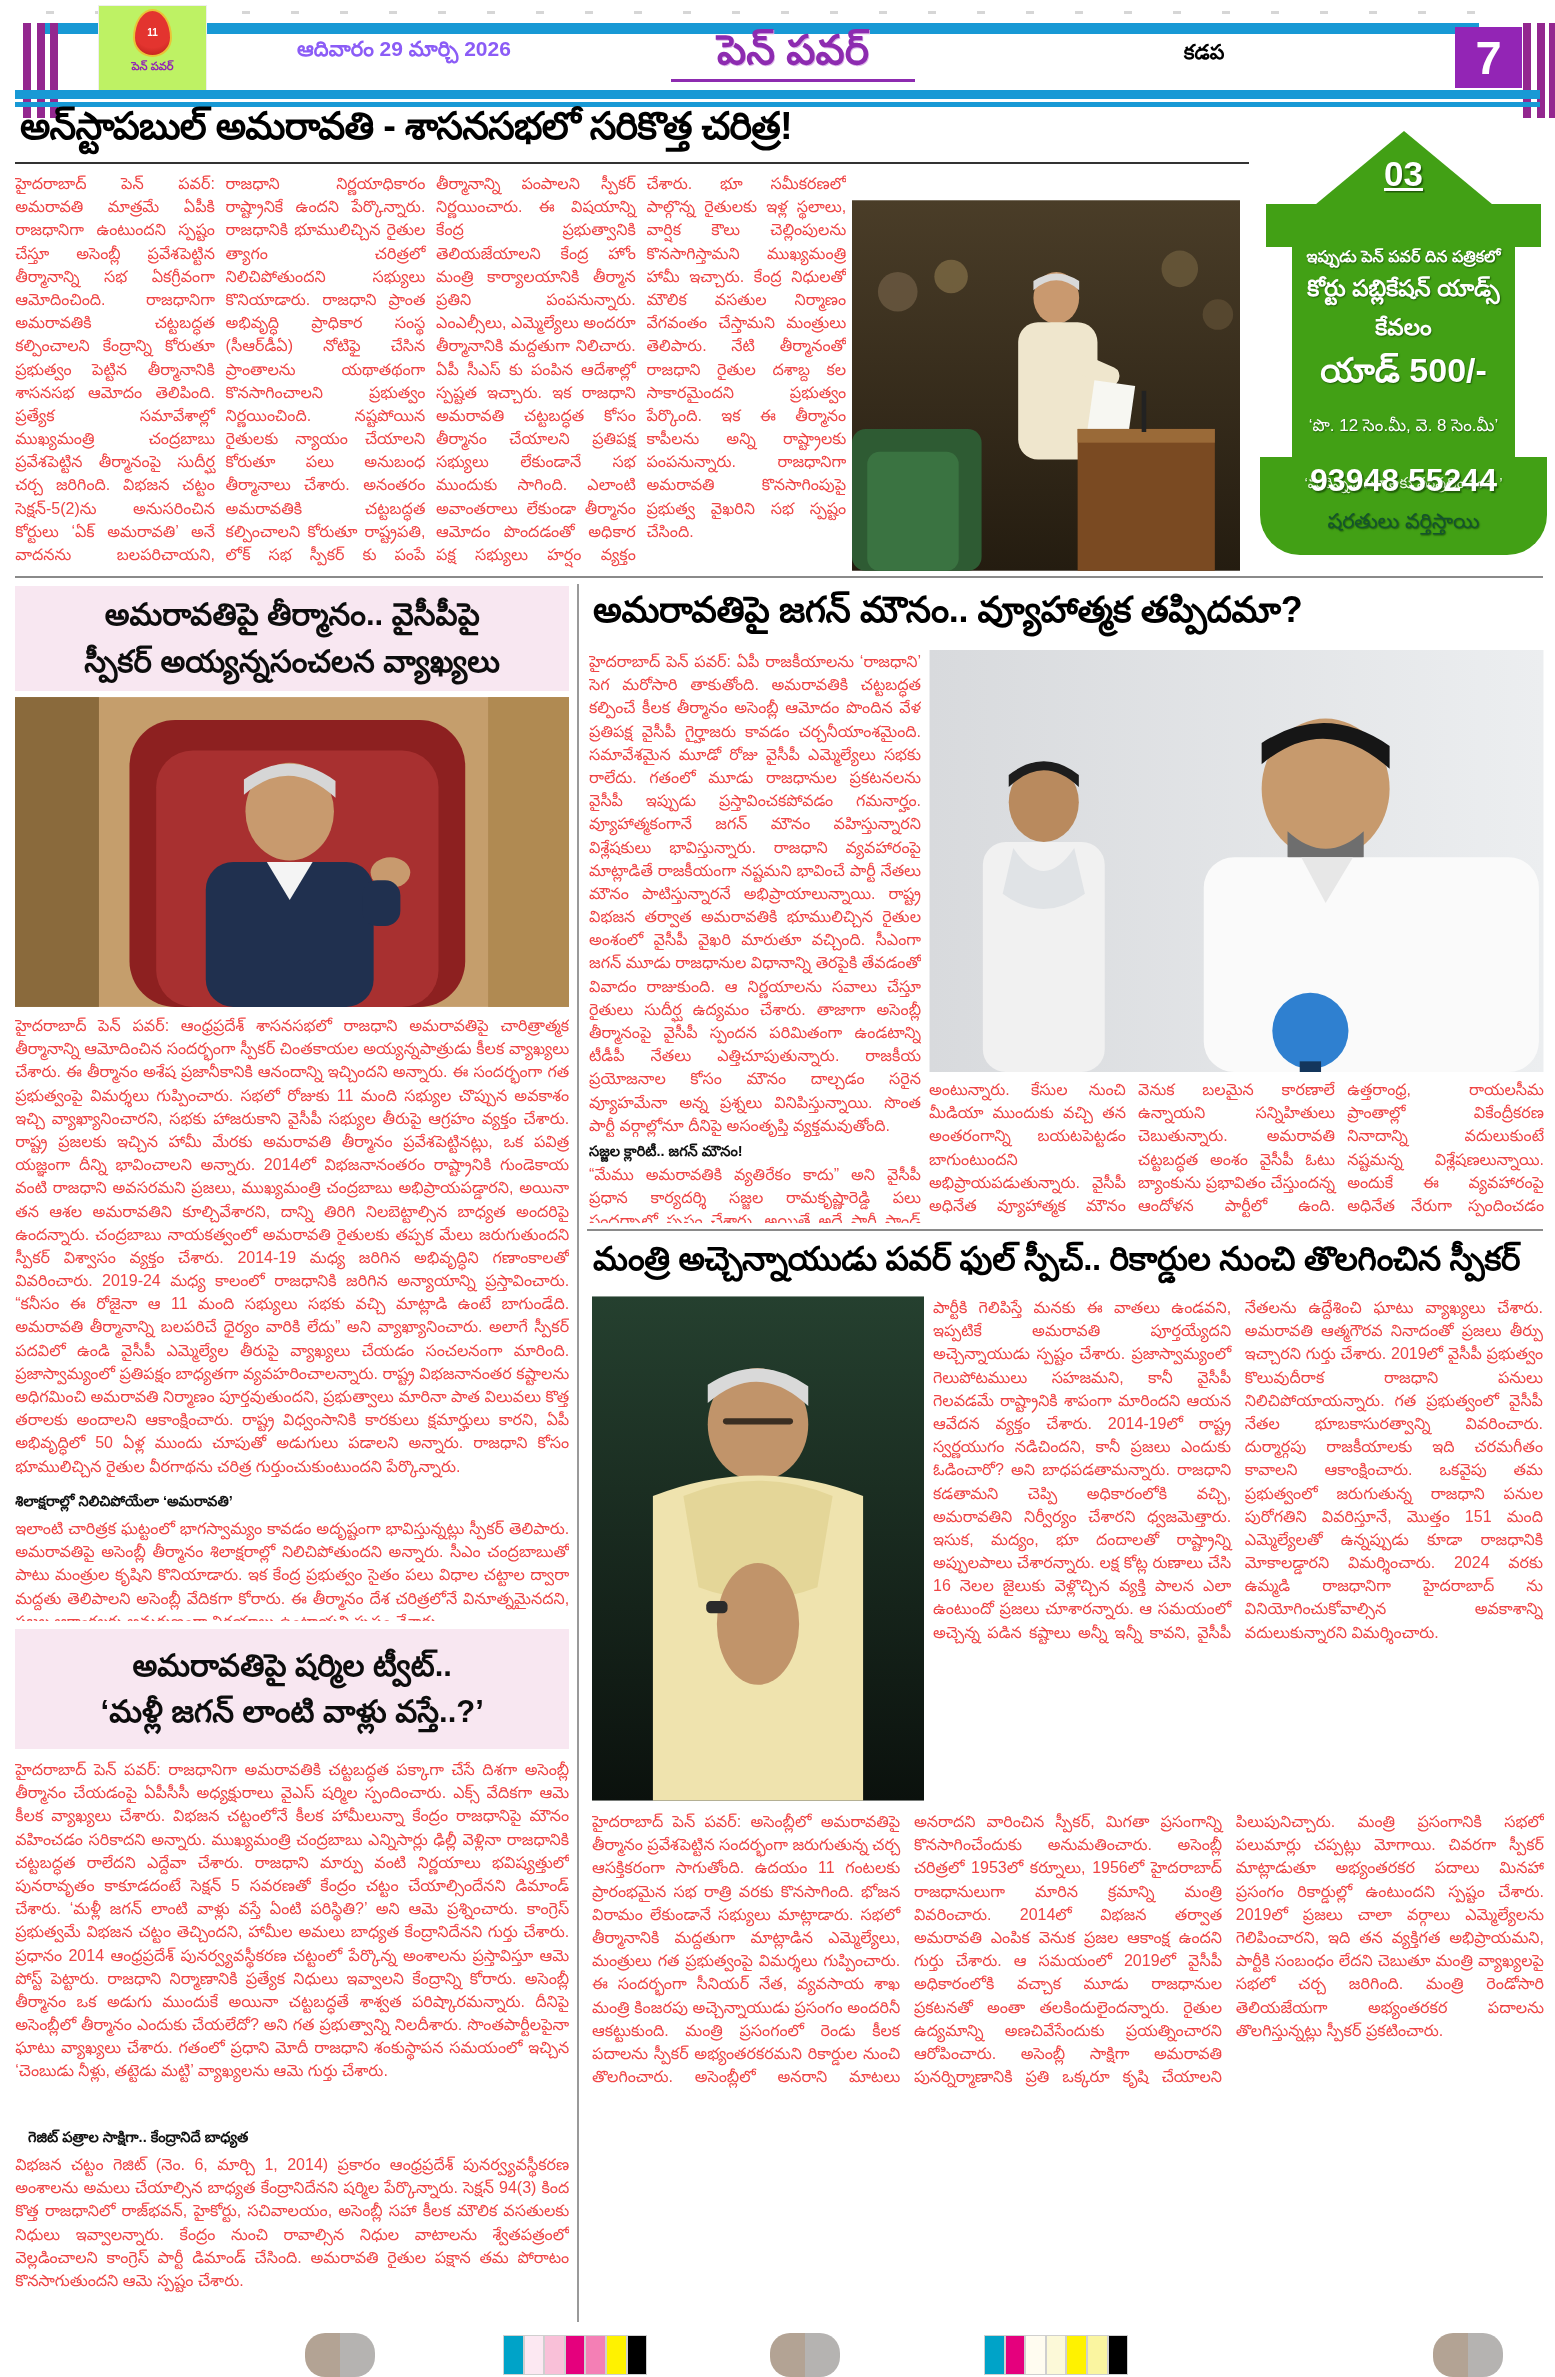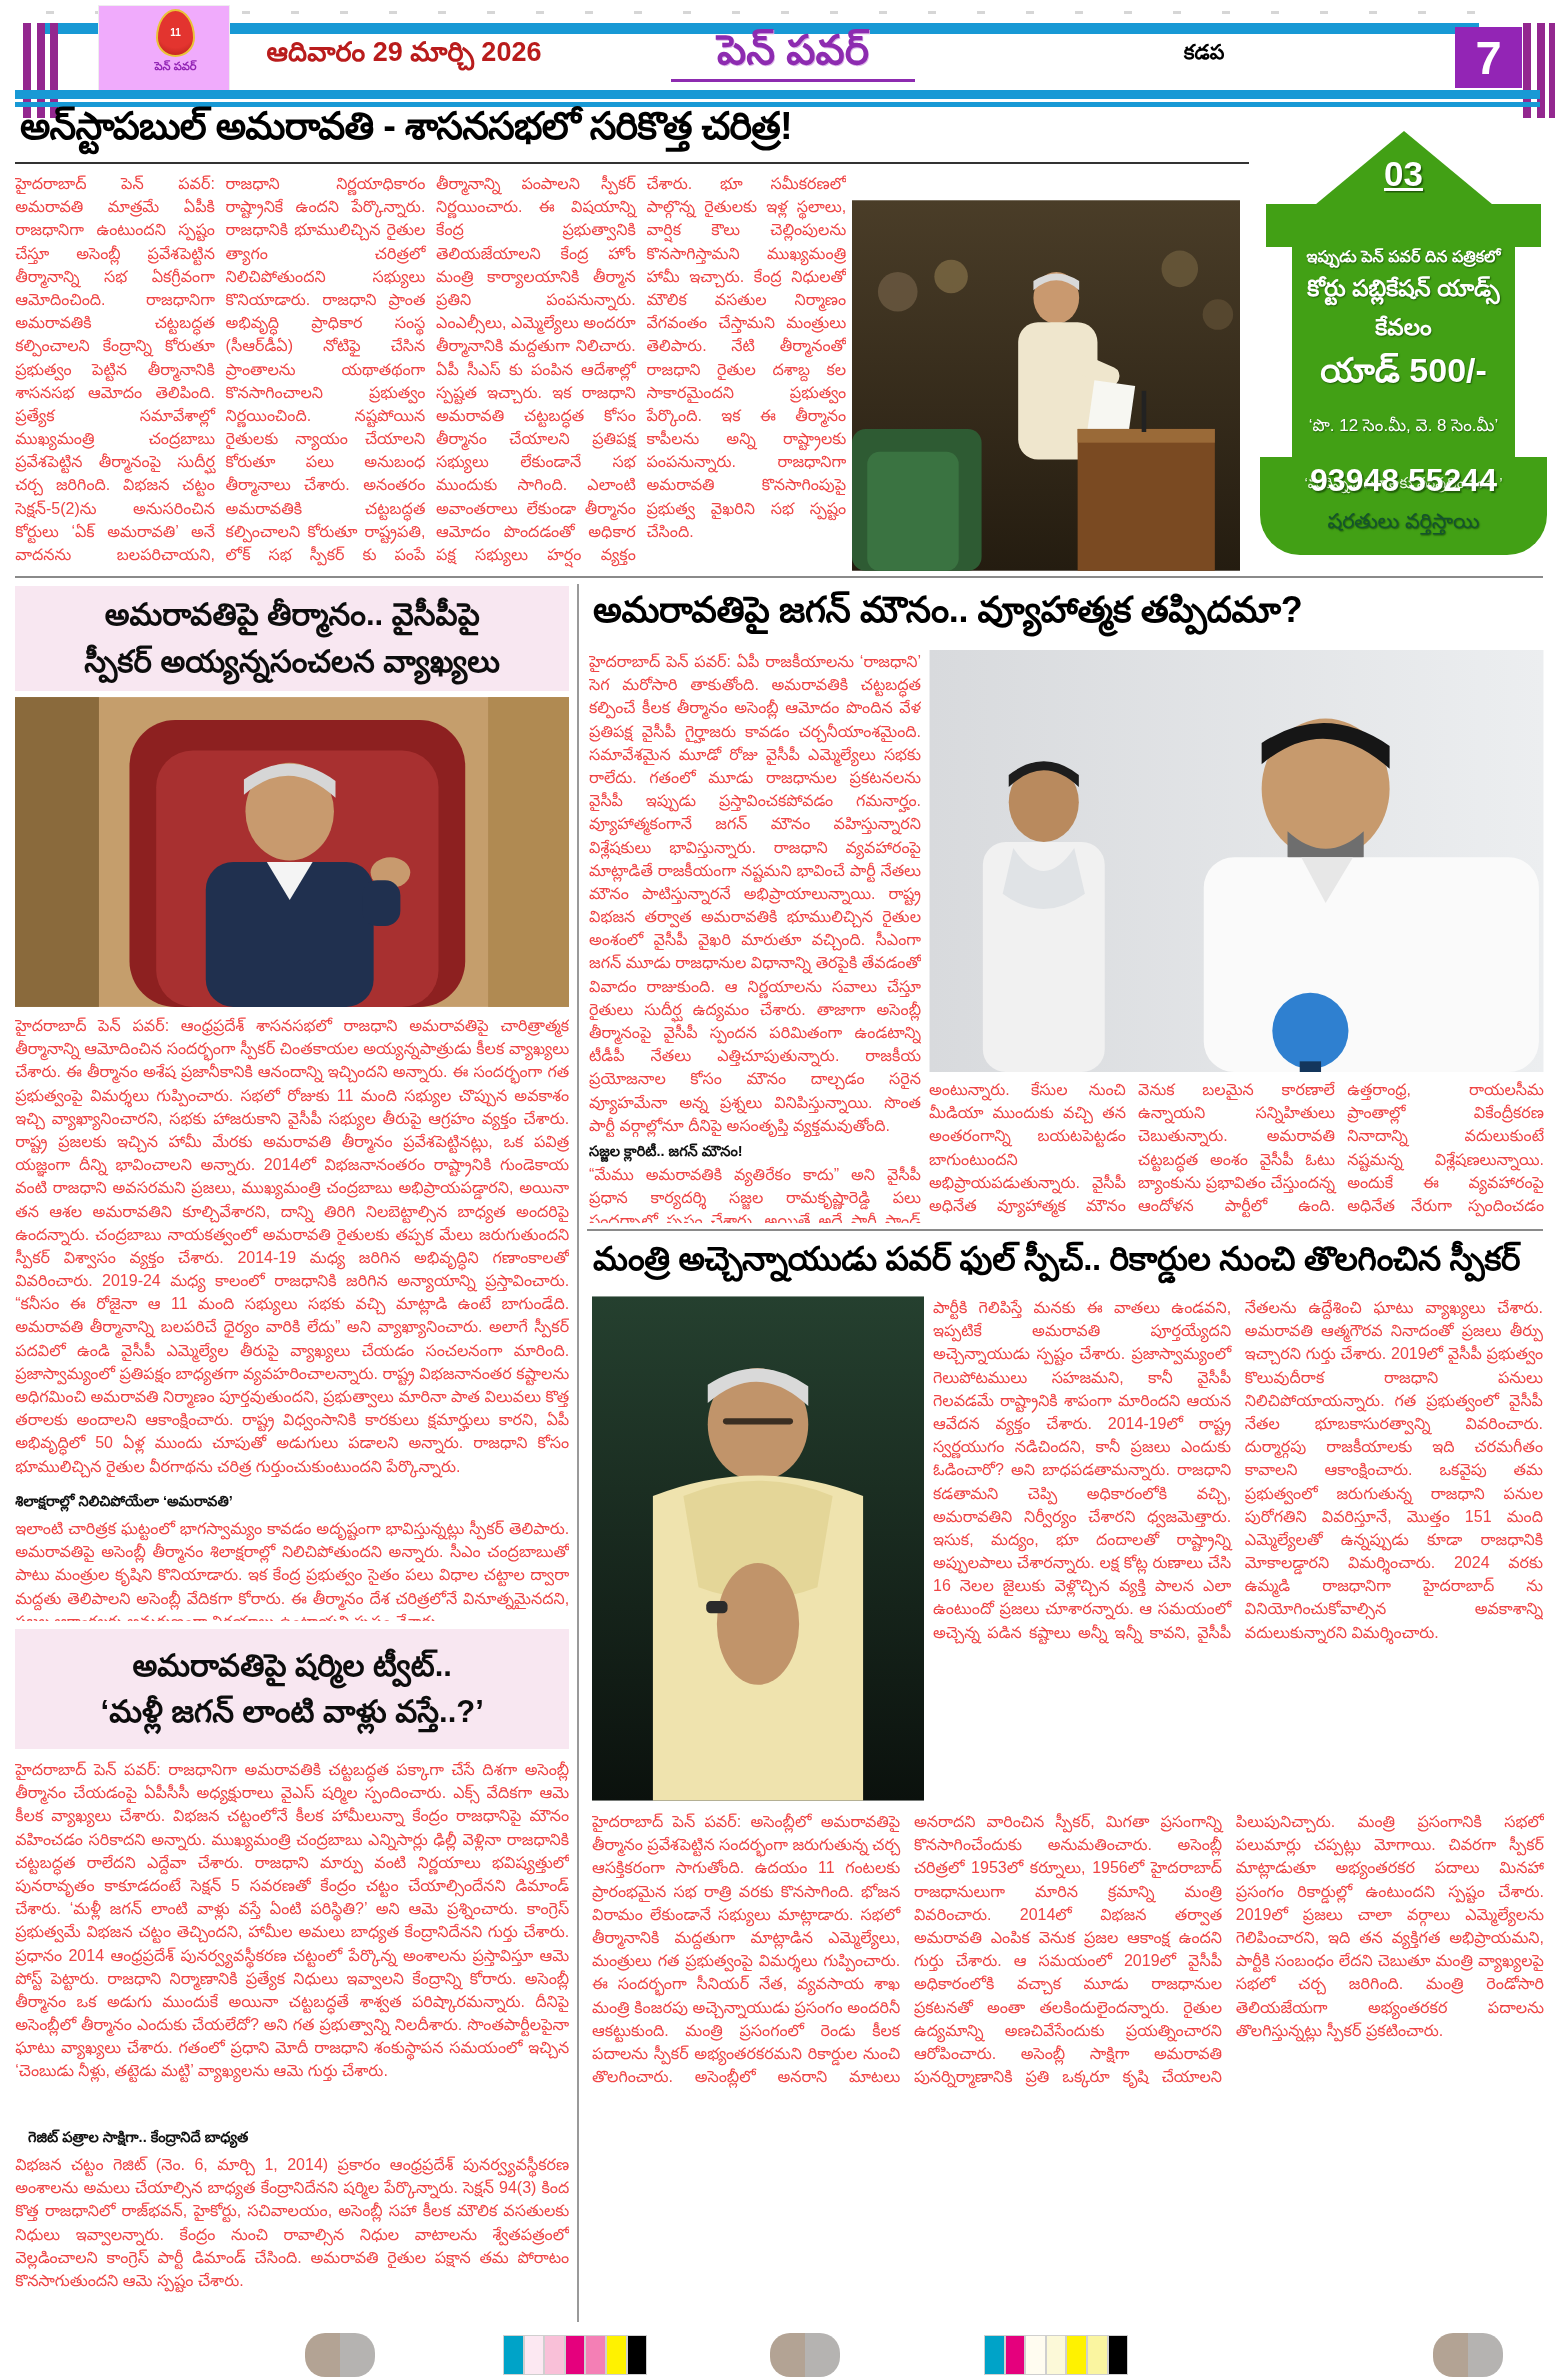--- a/index.html
+++ b/index.html
@@ -5,27 +5,27 @@
   html,body{margin:0;padding:0;background:#ffffff;}
   #canvas{position:relative;width:1555px;height:2377px;background:#ffffff;overflow:hidden;
           font-family:"Liberation Sans","DejaVu Sans",sans-serif;color:#111;}
   .abs{position:absolute;}
   
   .topticks{left:46px;top:10.7px;width:1464px;height:3.8px;
     background:repeating-linear-gradient(90deg,#bbb 0 7.6px,transparent 7.6px 49px);opacity:.6;}
   .bluebar{left:42px;top:23px;width:1437px;height:11.4px;background:#1899d5;}
   .stripe{width:8.4px;height:95px;top:23px;background:#93278f;}
   .rule-blue{left:15.2px;width:1525px;height:9.1px;background:#1899d5;}
-  .logo-card{left:98px;top:4.6px;width:107px;height:84px;background:#f0abfc;border:0.8px solid #eee;
-    display:flex;flex-direction:column;align-items:center;justify-content:flex-start;padding-left:23px;}
+  .logo-card{left:98px;top:4.6px;width:107px;height:84px;background:#bef264;border:0.8px solid #eee;
+    display:flex;flex-direction:column;align-items:center;justify-content:flex-start;}
   .logo-shield{width:35px;height:44px;margin-top:3px;background:radial-gradient(circle at 50% 40%,#e3342f 0 60%,#b51d17 100%);
     border:2.3px solid #e9c437;border-radius:50% 50% 50% 50%/60% 60% 40% 40%;
     display:flex;align-items:center;justify-content:center;color:#fff;font-size:10px;font-weight:bold;}
   .logo-text{font-size:11.4px;font-weight:bold;color:#9325b5;margin-top:3px;}
-  .date-line{left:221px;top:37px;width:366px;font-size:27px;font-weight:bold;color:#b91c1c;text-align:center;}
+  .date-line{left:221px;top:37px;width:366px;font-size:21px;font-weight:bold;color:#8b5cf6;text-align:center;}
   .masthead{left:656px;top:27.4px;width:274px;text-align:center;font-size:41px;font-weight:800;color:#8d2bb0;
     text-shadow:0.8px 0.8px 0 #d9b3e6;}
   .masthead-rule{left:671px;top:79px;width:244px;height:3px;background:#8d2bb0;}
   .edition{left:1128px;top:40px;width:152px;font-size:20.6px;font-weight:bold;text-align:center;color:#000;}
   .pagenum{left:1455px;top:27.4px;width:67px;height:61px;background:#9325b5;color:#fff;font-size:47px;
     font-weight:800;display:flex;align-items:center;justify-content:center;}
   
   .lead-head{left:20px;top:105px;width:1228px;font-size:38px;font-weight:800;color:#000;letter-spacing:-0.8px;}
   .lead-underline{left:15.2px;top:162px;width:1234px;height:1.5px;background:#333;}
   .body-txt{font-size:16px;line-height:1.45;text-align:justify;color:#ef4444;overflow:hidden;}

